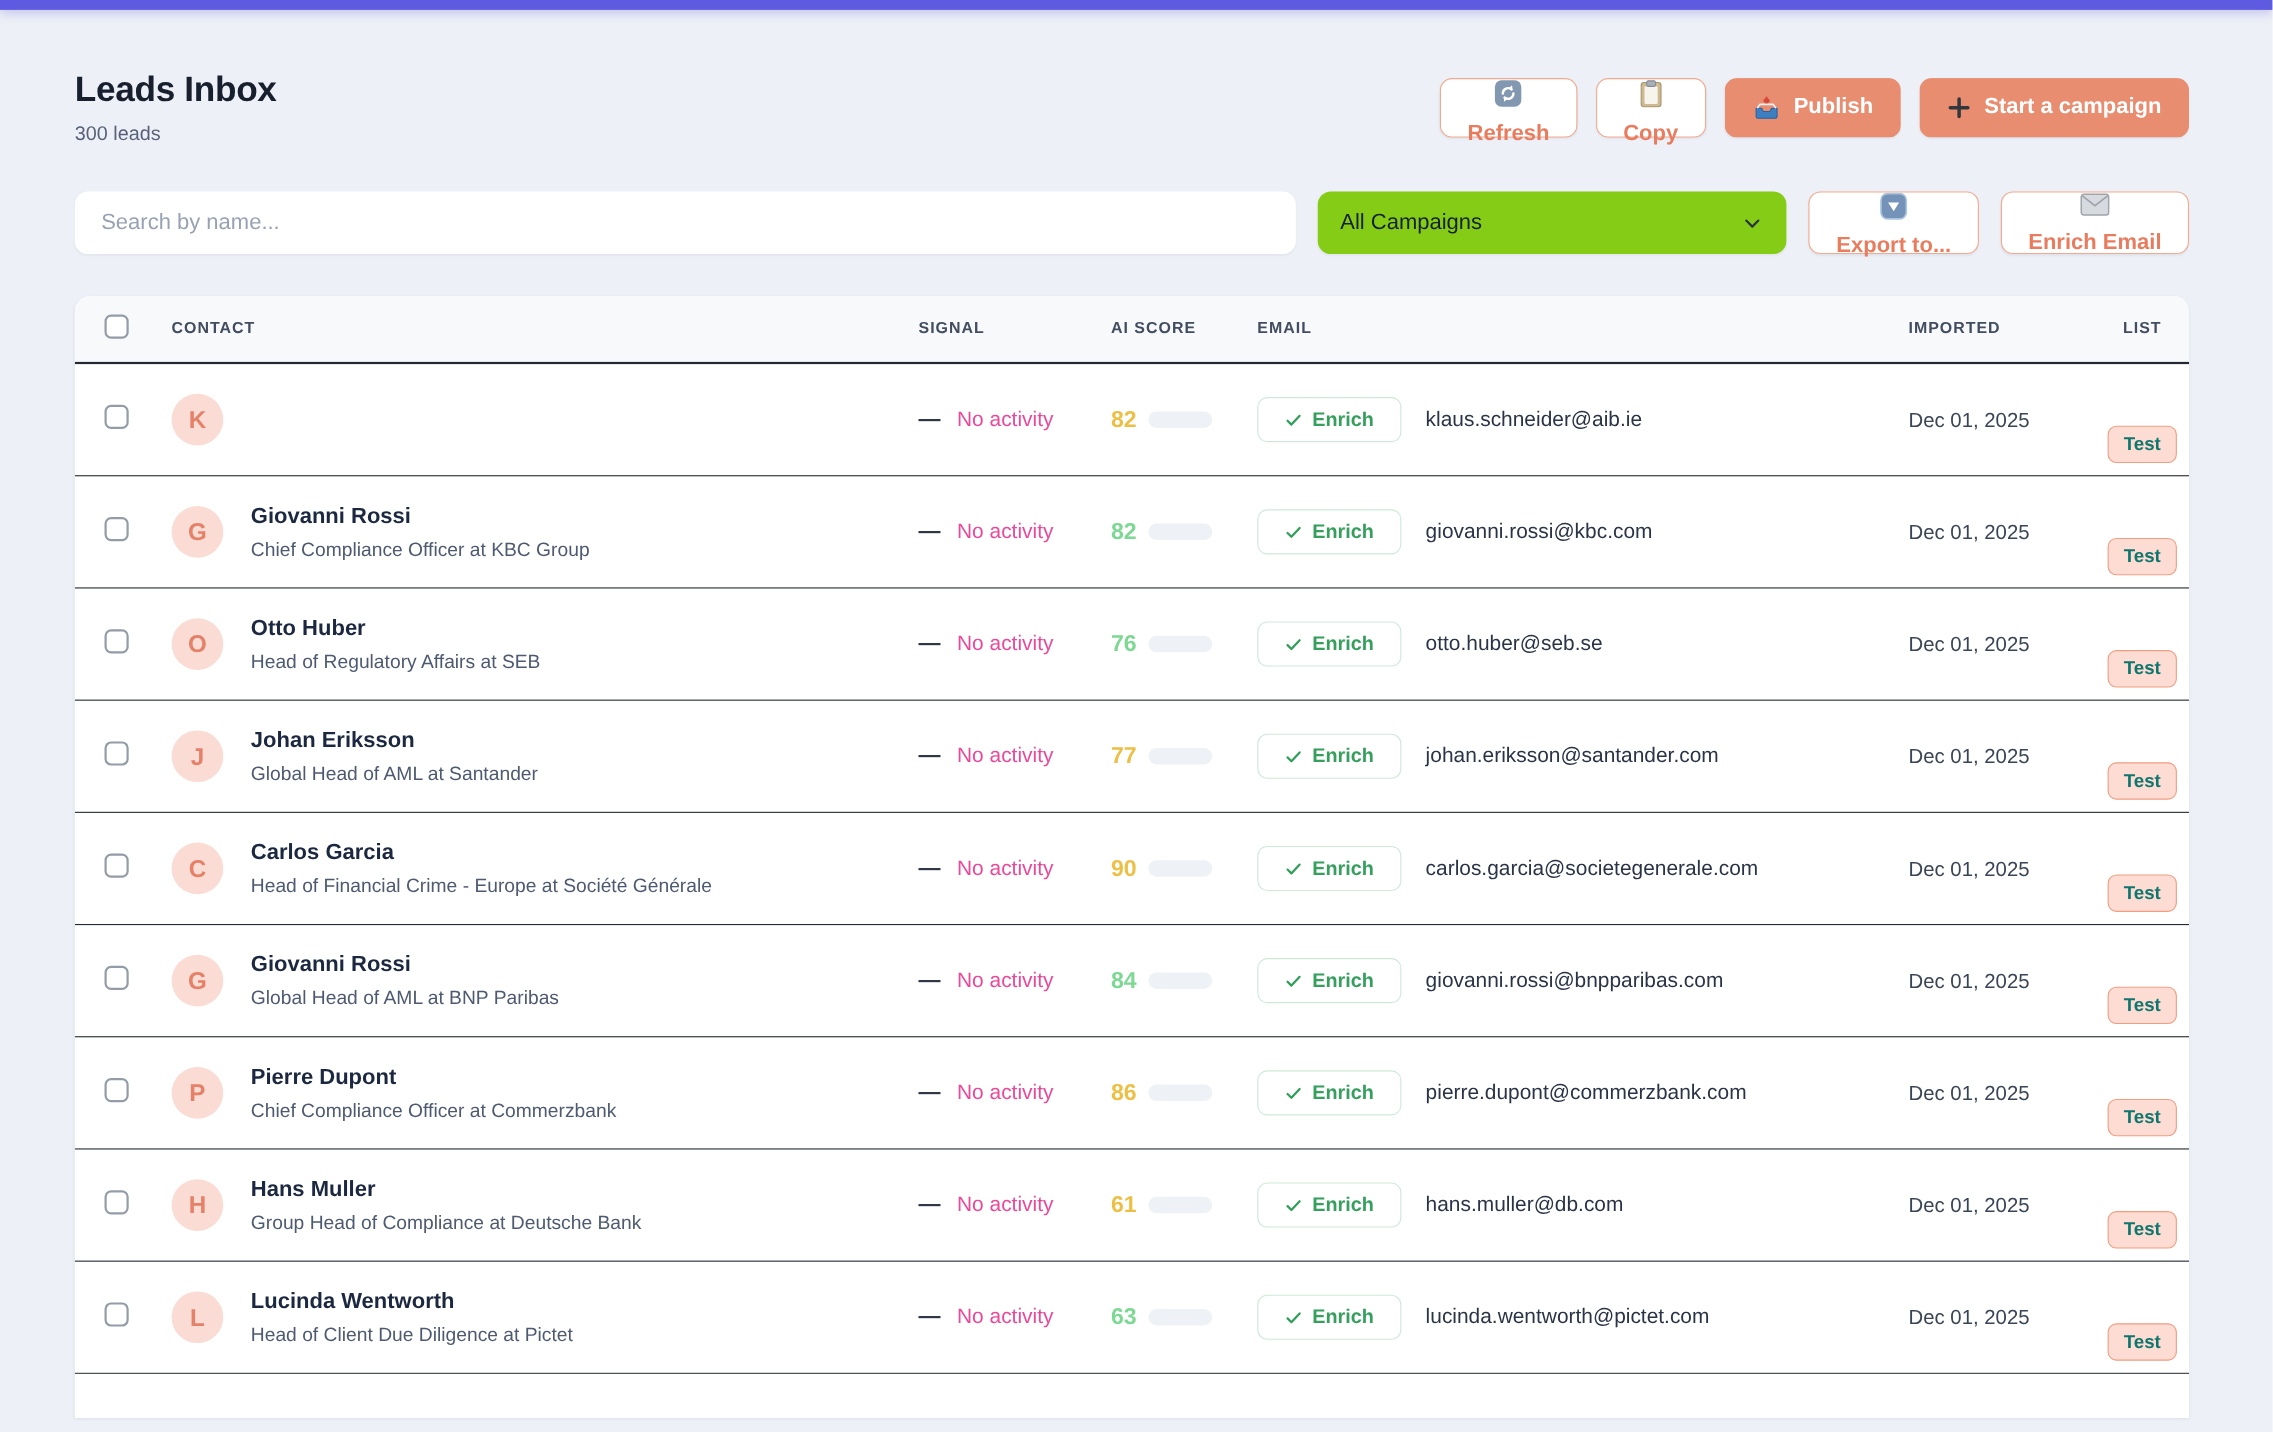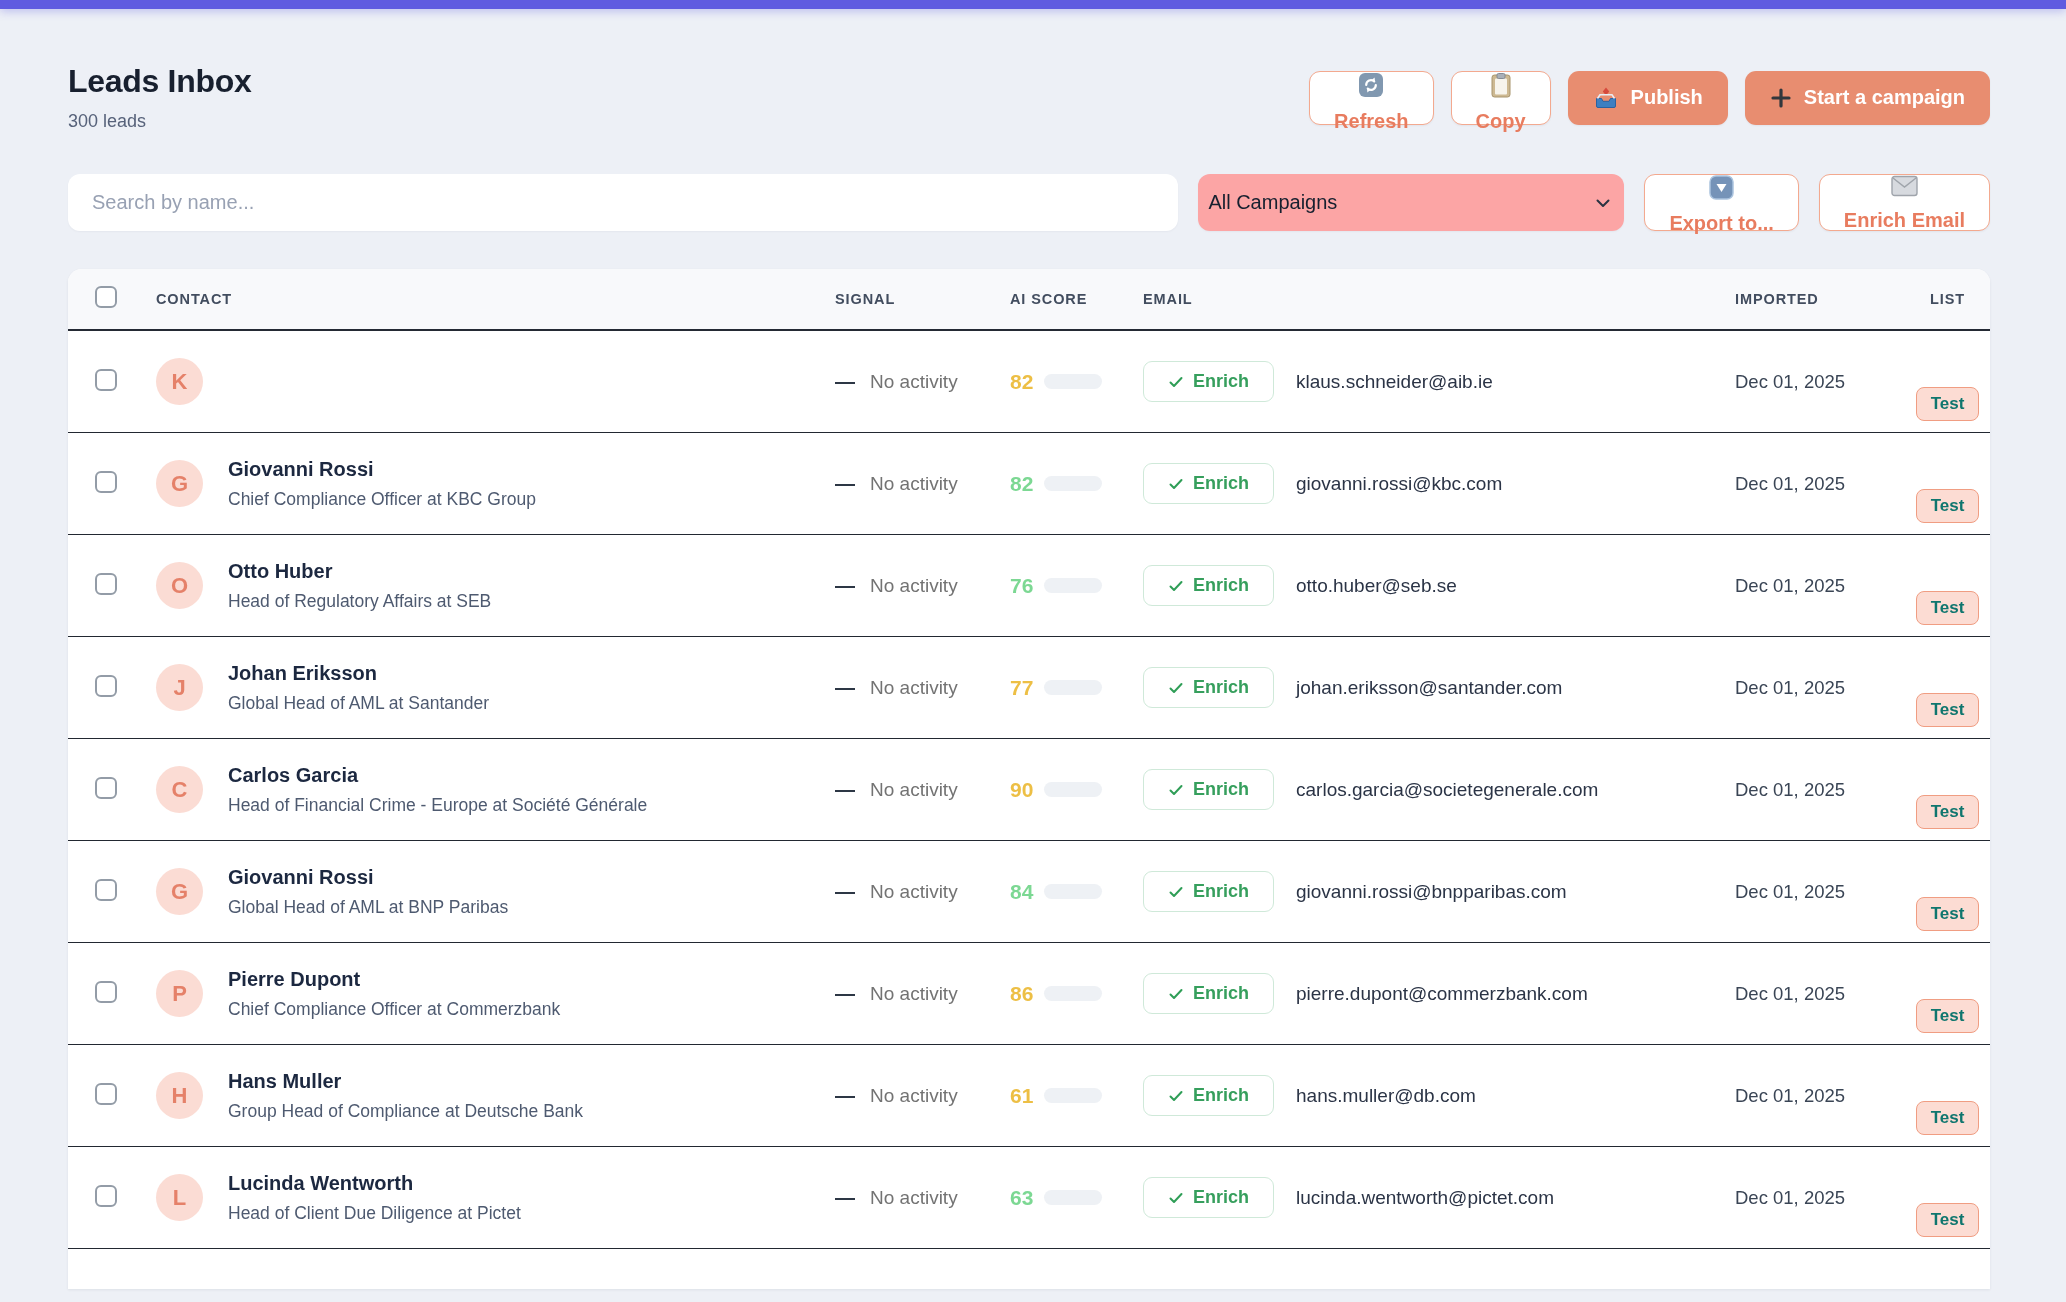--- a/index.html
+++ b/index.html
@@ -32,23 +32,23 @@
   .filter-row { display: flex; gap: 20px; margin-top: 42px; height: 57px; }
   .search-wrap { flex: 1; }
   .search-wrap input {
     width: 100%; height: 100%; border: none; outline: none;
     border-radius: 12px; padding: 0 24px; font-size: 20px;
     background: #ffffff; color: #202b3c; font-family: inherit;
     box-shadow: 0 1px 2px rgba(16,24,40,.04);
   }
   .search-wrap input::placeholder { color: #98a1b3; }
   .select {
-    width: 426px; flex: none; background: #fca5a5; border-radius: 12px;
+    width: 426px; flex: none; background: #84cc16; border-radius: 12px;
     display: flex; align-items: center; justify-content: space-between;
-    padding: 0 10px; font-size: 20px; color: #16202f; cursor: pointer;
+    padding: 0 20px; font-size: 20px; color: #16202f; cursor: pointer;
     box-shadow: 0 1px 2px rgba(16,24,40,.04);
   }
   .filter-row .btn { height: 57px; flex: none; }
 
   
   .table {
     margin-top: 38px; background: #fff; border-radius: 14px 14px 0 0;
     overflow: hidden; box-shadow: 0 1px 3px rgba(16,24,40,.07);
   }
   .grid-cols {
@@ -67,21 +67,21 @@
   .c-contact { display: flex; align-items: center; gap: 25px; }
   .avatar {
     width: 47px; height: 47px; border-radius: 50%; flex: none;
     background: #fbdcd4; color: #e58169; font-weight: 700; font-size: 22px;
     display: inline-flex; align-items: center; justify-content: center;
   }
   .name { font-size: 20px; font-weight: 700; color: #1c2840; }
   .role { font-size: 17.5px; color: #4e5a70; margin-top: 8px; }
   .c-signal { display: flex; align-items: center; gap: 15px; }
   .signal-dash { font-size: 20px; font-weight: 700; color: #2d3745; }
-  .signal-text { font-size: 19px; color: #737373; }
+  .signal-text { font-size: 19px; color: #ec4899; }
   .c-score { display: flex; align-items: center; gap: 11px; }
   .score-num { font-size: 21px; font-weight: 800; }
   .score-bar { width: 58px; height: 15px; border-radius: 8px; background: #eef1f5; overflow: hidden; }
   .score-fill { height: 100%; border-radius: 8px; }
   .c-email { display: flex; align-items: center; gap: 22px; }
   .enrich-btn {
     display: inline-flex; align-items: center; gap: 9px;
     padding: 9px 24px; border-radius: 9px; border: 1.5px solid #cfe9d9;
     background: #fff; color: #369f5d; font-size: 18px; font-weight: 600;
     cursor: pointer; font-family: inherit; flex: none;

